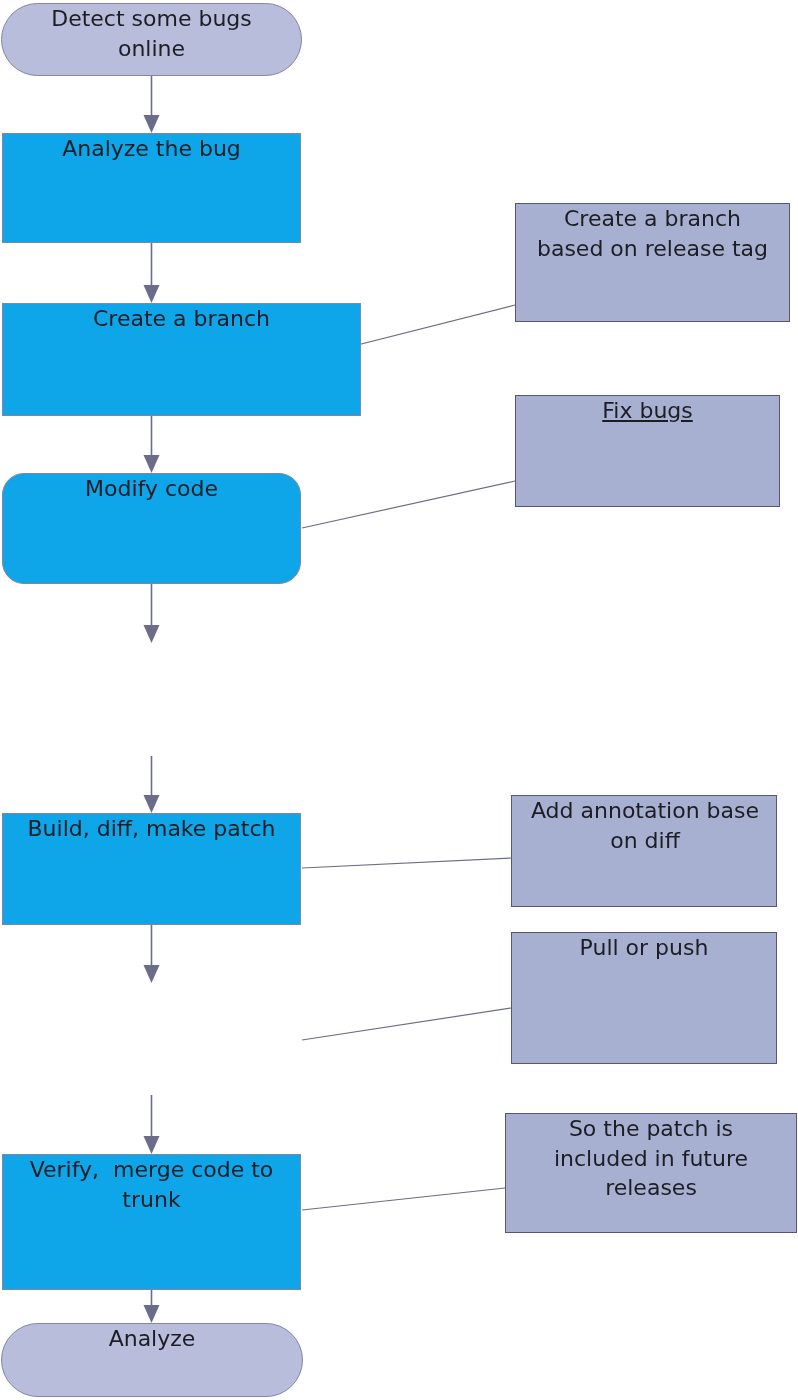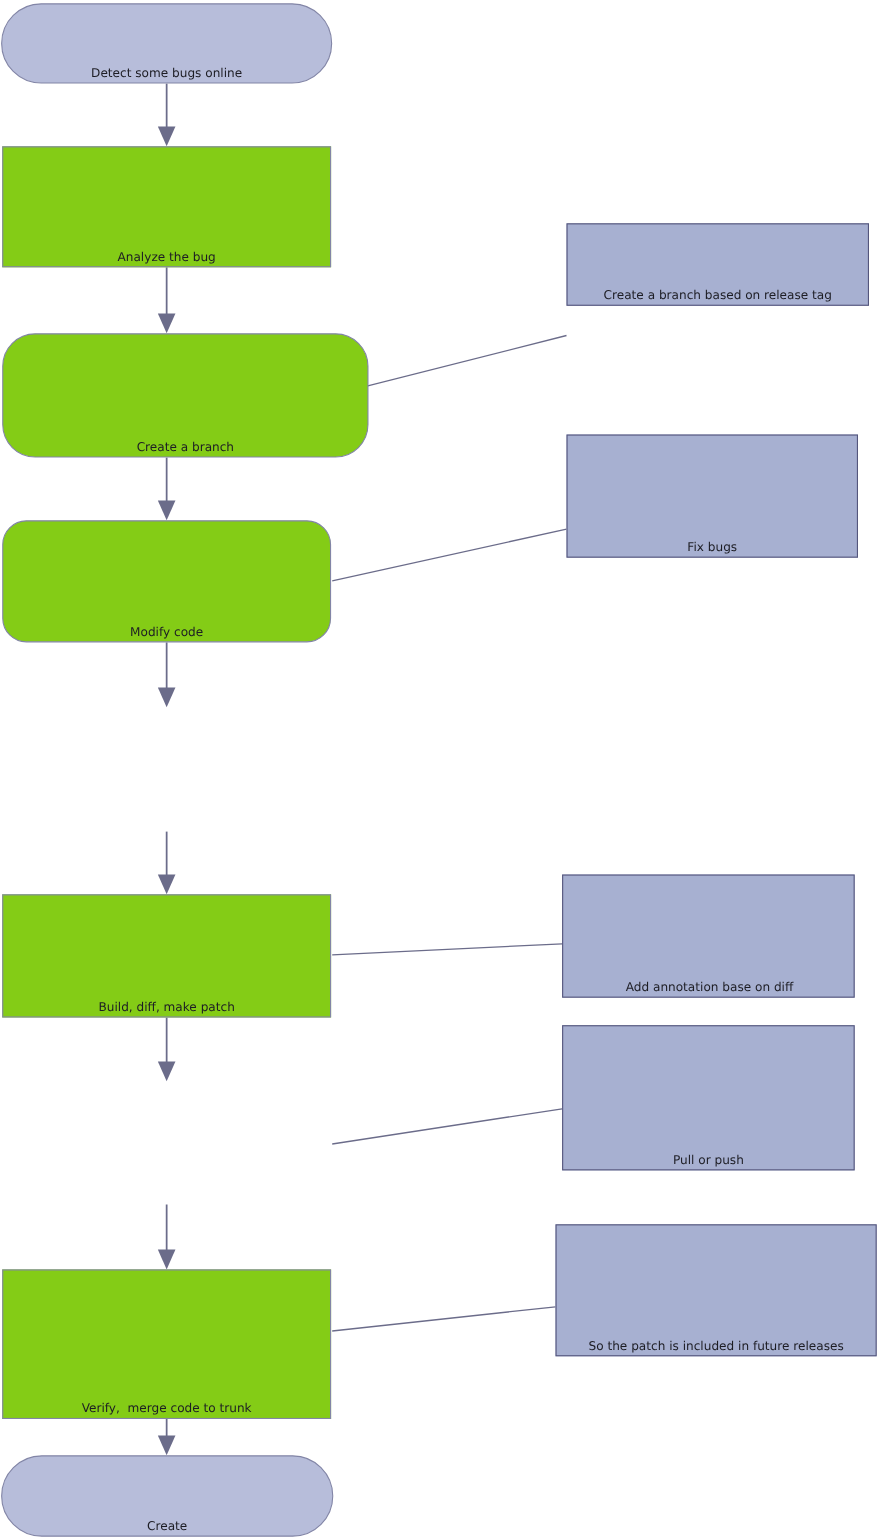--- a/index.html
+++ b/index.html
@@ -15,56 +15,56 @@
   .wires {
     position: absolute;
     left: 0; top: 0;
     width: 798px; height: 1400px;
     pointer-events: none;
   }
   .node {
     position: absolute;
     box-sizing: border-box;
     display: flex;
-    align-items: flex-end;
+    align-items: flex-start;
     justify-content: center;
     text-align: center;
-    font-size: 11px;
+    font-size: 22px;
     line-height: 1.35;
   }
   .node span { white-space: pre-wrap; }
   .step {
-    background: #84cc16;
+    background: #0ea5e9;
     border: 1.5px solid #8285a6;
     padding: 0 14px;
   }
   .terminal {
     background: #b7bdda;
     border: 1.2px solid #8285a6;
     border-radius: 37px;
     padding: 0 18px;
   }
   .annotation {
     background: #a7b0d1;
     border: 1.5px solid #54567c;
     padding: 0 16px;
   }
   
   .n-start   { left: 1px;  top: 3px;    width: 301px; height: 73px; }
   .n-analyze { left: 2px;  top: 133px;  width: 299px; height: 110px; }
-  .n-branch  { left: 2px;  top: 303px;  width: 333px; height: 113px; border-radius: 30px; }
+  .n-branch  { left: 2px;  top: 303px;  width: 359px; height: 113px; }
   .n-modify  { left: 2px;  top: 473px;  width: 299px; height: 111px; border-radius: 22px; }
   .n-test    { left: 2px;  top: 643px;  width: 299px; height: 113px; }
   .n-build   { left: 2px;  top: 813px;  width: 299px; height: 112px; }
   .n-release { left: 2px;  top: 983px;  width: 299px; height: 112px; }
   .n-verify  { left: 2px;  top: 1154px; width: 299px; height: 136px; }
   .n-finish  { left: 1px;  top: 1323px; width: 302px; height: 74px; }
   
-  .a-branch  { left: 515px; top: 203px;  width: 275px; height: 75px; }
-  .a-fix     { left: 515px; top: 395px;  width: 265px; height: 112px; }
+  .a-branch  { left: 515px; top: 203px;  width: 275px; height: 119px; }
+  .a-fix     { left: 515px; top: 395px;  width: 265px; height: 112px; text-decoration: underline; }
   .a-diff    { left: 511px; top: 795px;  width: 266px; height: 112px; padding-left: 18px; }
   .a-pull    { left: 511px; top: 932px;  width: 266px; height: 132px; }
   .a-future  { left: 505px; top: 1113px; width: 292px; height: 120px; }
 </style>
 </head>
 <body>
 
 <div class="canvas">
 
   <svg class="wires" viewBox="0 0 798 1400" xmlns="http://www.w3.org/2000/svg">
@@ -119,21 +119,21 @@
   <div class="node step n-build">
     <span>Build, diff, make patch</span>
   </div>
 
 
   <div class="node step n-verify">
     <span>Verify,  merge code to trunk</span>
   </div>
 
   <div class="node terminal n-finish">
-    <span>Create</span>
+    <span>Analyze</span>
   </div>
 
   <div class="node annotation a-branch">
     <span>Create a branch based on release tag</span>
   </div>
 
   <div class="node annotation a-fix">
     <span>Fix bugs</span>
   </div>
 

